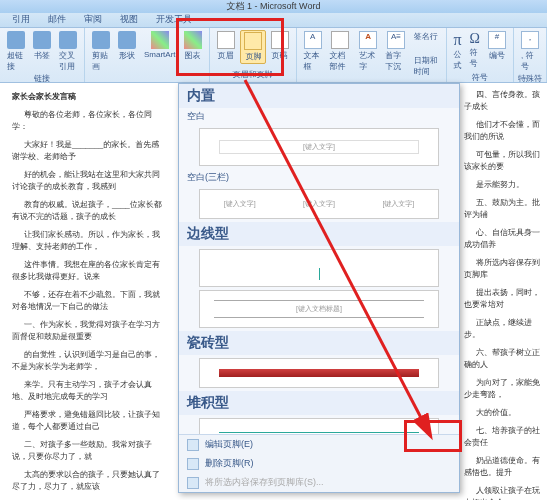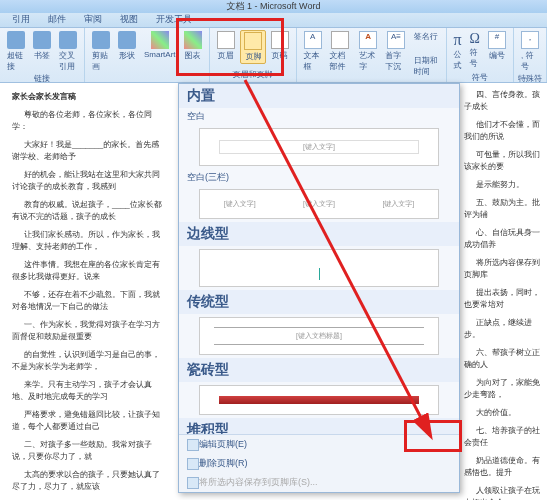--- a/index.html
+++ b/index.html
@@ -33,21 +33,21 @@
 
 .dropdown-panel { position: absolute; left: 178px; top: 0; width: 282px; height: 410px; background: #f4f7fc; border: 1px solid #9ab8d8; box-shadow: 2px 2px 6px rgba(0,0,0,0.3); z-index: 50; }
 .dd-section-title { font-size: 14px; font-weight: bold; color: #3a5a8a; padding: 3px 8px; background: #e8effa; }
 .dd-section-label { font-size: 9px; color: #3a5a8a; padding: 2px 8px; }
 .dd-preview { margin: 3px auto; width: 240px; border: 1px solid #ccc; background: #fff; display: flex; align-items: center; justify-content: center; font-size: 7px; color: #999; }
 .dd-preview.h30 { height: 30px; }
 .dd-preview.h38 { height: 38px; }
 .dd-preview.h28 { height: 28px; }
 .dd-preview-inner { border: 1px solid #ddd; width: 200px; height: 14px; display: flex; align-items: center; justify-content: center; }
 .dd-footer { position: absolute; bottom: 0; left: 0; right: 0; background: #f0f4fa; border-top: 1px solid #c8d8ec; }
-.dd-footer-item { font-size: 9px; color: #3a5a8a; padding: 3px 8px; display: flex; align-items: center; cursor: pointer; }
+.dd-footer-item { font-size: 9px; color: #3a5a8a; padding: 3px 8px; display: flex; align-items: center; gap: 6px; cursor: pointer; }
 .dd-footer-item .mini-icon { width: 12px; height: 12px; background: #d8e8f7; border: 1px solid #9ab8d8; }
 .dd-footer-item.disabled { color: #aaa; }
 
 .right-doc { position: absolute; left: 460px; top: 0; width: 87px; padding: 6px 4px; font-size: 8px; color: #333; line-height: 1.5; overflow: hidden; }
 .right-doc p { margin-bottom: 6px; text-indent: 1.5em; font-family: Liberation Mono, monospace; }
 
 .icon-shape { width: 16px; height: 16px; background: #7aa8d8; border-radius: 2px; }
 .icon-chart { width: 16px; height: 16px; background: linear-gradient(45deg,#e88,#8e8,#88e); }
 .icon-page { width: 12px; height: 16px; background: #fff; border: 1px solid #aaa; }
 .icon-page.yellow { background: #ffe9a8; border-color: #d8b050; }
@@ -231,21 +231,20 @@
       <span>[键入文字]</span>
       <span>[键入文字]</span>
       <span>[键入文字]</span>
     </div>
 
     <div class="dd-section-title">边线型</div>
     <div class="dd-preview h38" style="align-items:flex-end;padding-bottom:6px;">
       <div style="width:1px;height:12px;background:#2aa89a;"></div>
     </div>
 
-    <div class="dd-section-title">传统型</div>
     <div class="dd-preview h38">
       <div style="width:210px;border-top:1px solid #aaa;border-bottom:1px solid #aaa;padding:3px 0;text-align:center;">[键入文档标题]</div>
     </div>
 
     <div class="dd-section-title">瓷砖型</div>
     <div class="dd-preview h30" style="flex-direction:column;">
       <div class="red-bar"></div>
     </div>
 
     <div class="dd-section-title">堆积型</div>

